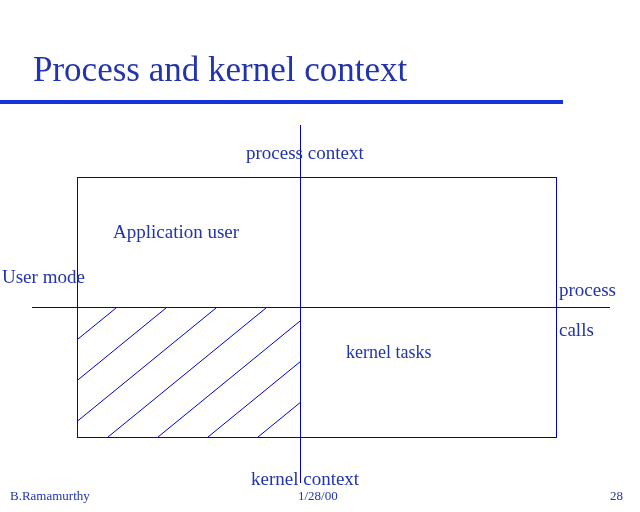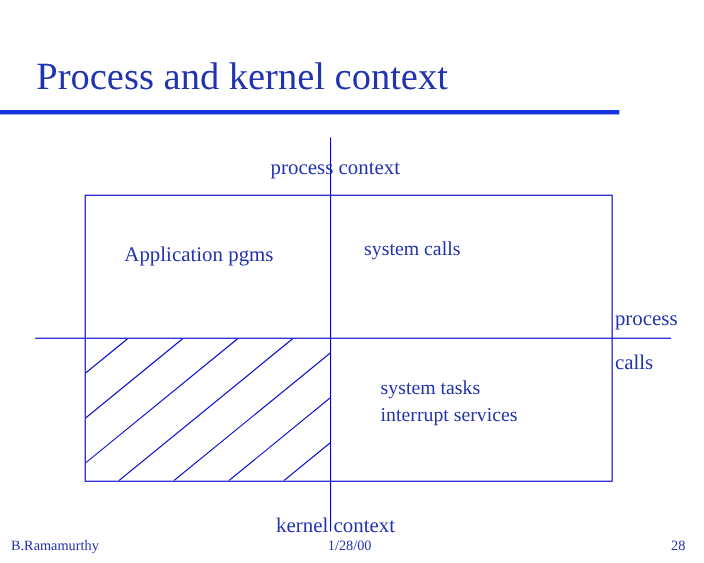--- a/index.html
+++ b/index.html
@@ -46,26 +46,25 @@
     <line x1="-120" y1="129" x2="38" y2="0"></line>
     <line x1="-70" y1="129" x2="88" y2="0"></line>
     <line x1="-20" y1="129" x2="138" y2="0"></line>
     <line x1="30" y1="129" x2="188" y2="0"></line>
     <line x1="80" y1="129" x2="238" y2="0"></line>
     <line x1="130" y1="129" x2="288" y2="0"></line>
     <line x1="180" y1="129" x2="338" y2="0"></line>
   </svg>
 
   <div class="abs lbl-process-context">process context</div>
+  <div class="abs lbl-usermode">User mode</div>
   <div class="abs lbl-kernel">process</div>
   <div class="abs lbl-mode">calls</div>
   <div class="abs lbl-kernel-context">kernel context</div>
 
-  <div class="abs lbl-application">Application pgms</div>
-  <div class="abs lbl-syscalls">system calls</div>
-  <div class="abs lbl-ktasks">system tasks</div>
-  <div class="abs lbl-intserv">interrupt services</div>
+  <div class="abs lbl-application">Application user</div>
+  <div class="abs lbl-ktasks">kernel tasks</div>
 
   <div class="abs footer-author">B.Ramamurthy</div>
   <div class="abs footer-date">1/28/00</div>
   <div class="abs footer-page">28</div>
 
 </div>
 
 </body></html>

